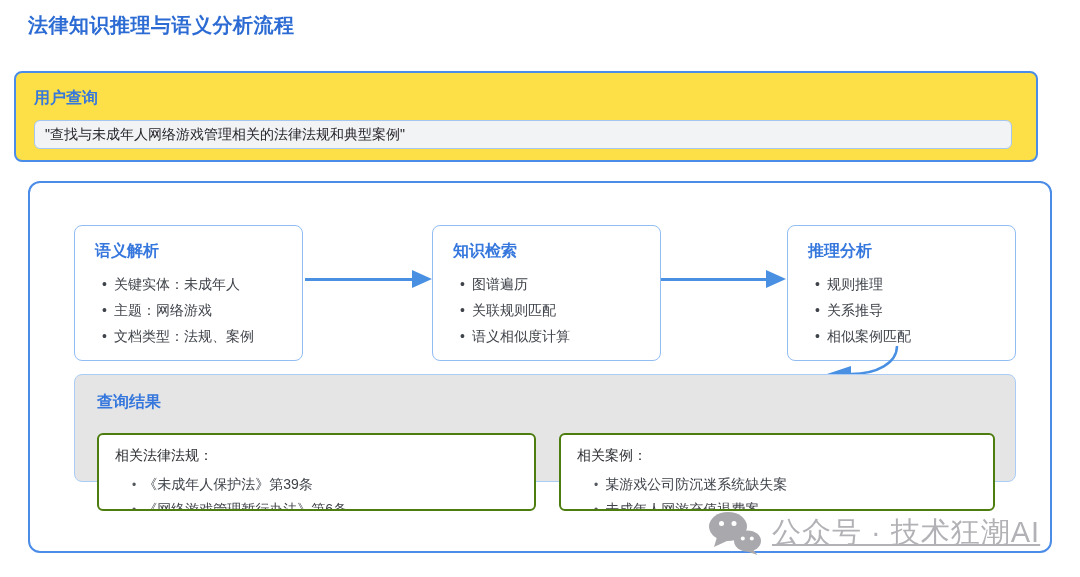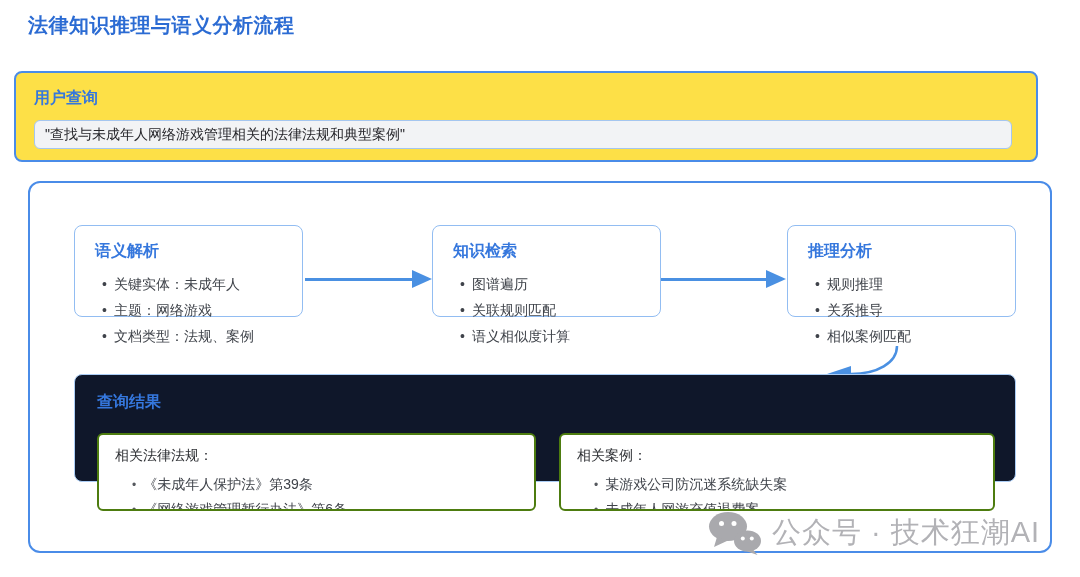--- a/index.html
+++ b/index.html
@@ -28,21 +28,21 @@
     line-height:27px; background:#f2f3f5; border:1px solid #a5c6ef;
     border-radius:6px; padding:0 10px; font-size:14px; color:#26262b;
     white-space:nowrap; overflow:hidden;
   }
   
   .flow-card {
     position:absolute; left:28px; top:181px; width:1024px; height:372px;
     border:2px solid #4a8ce8; border-radius:12px; background:#fff;
   }
   .step {
-    position:absolute; top:42px; width:229px; height:92px;
+    position:absolute; top:42px; width:229px; height:136px;
     border:1.5px solid #92bdf2; border-radius:8px; background:#fff;
     padding:15px 10px 0 20px;
   }
   .step-1 { left:44px; }
   .step-2 { left:402px; }
   .step-3 { left:757px;padding-left:20px; }
   .step h2 { margin:0 0 9px 0; font-size:16px; font-weight:bold; color:#3577dd; }
   .step ul, .group ul { margin:7px; padding:0; list-style:none; }
   .step li { font-size:14px; color:#3f434a; line-height:26px; white-space:nowrap; }
   .step li::before { content:"•"; margin-right:7px; color:#3f434a; }
@@ -54,39 +54,39 @@
     position:absolute; top:87px; width:0; height:0;
     border-top:9.5px solid transparent; border-bottom:9.5px solid transparent;
     border-left:20px solid #4a90e2;
   }
   .arrow-head.a1 { left:382px; }
   .arrow-head.a2 { left:736px; }
   .curve-arrow { position:absolute; left:735px; top:163px; }
   
   .results {
     position:absolute; left:44px; top:191px; width:942px; height:108px;
-    background:#0f172a; border:1.5px solid #abcdf5; border-radius:8px;
+    background:#e5e5e5; border:1.5px solid #abcdf5; border-radius:8px;
   }
   .results .section-label { left:22px; top:17px; }
   .group {
     position:absolute; top:58px; height:78px; background:#fff;
     border:2px solid #4d7c0f; border-radius:6px; padding:10px 14px 0 16px;
     overflow:hidden;
   }
   .group-laws  { left:22px;  width:439px; }
   .group-cases { left:484px; width:436px; }
   .group .g-title { font-size:14px; font-weight:500; color:#2d2f33; line-height:20px; }
   .group li { font-size:14px; color:#3f434a; line-height:24px; padding-left:10px; white-space:nowrap; }
   .group li::before { content:"•"; margin-right:7px; font-size:12px; color:#55585e; }
   
   .watermark {
     position:absolute; left:708px; top:511px; z-index:5;
     display:flex; align-items:center; gap:10px;
   }
-  .wm-text { font-size:29px; color:#b2b2b6; letter-spacing:1px; white-space:nowrap; }
+  .wm-text { font-size:29px; color:#b2b2b6; letter-spacing:1px; white-space:nowrap;text-decoration:underline; }
 </style>
 </head>
 <body>
 
 <h1 class="page-title">法律知识推理与语义分析流程</h1>
 
 <section class="query-card">
   <div class="section-label">用户查询</div>
   <div class="query-input">"查找与未成年人网络游戏管理相关的法律法规和典型案例"</div>
 </section>

